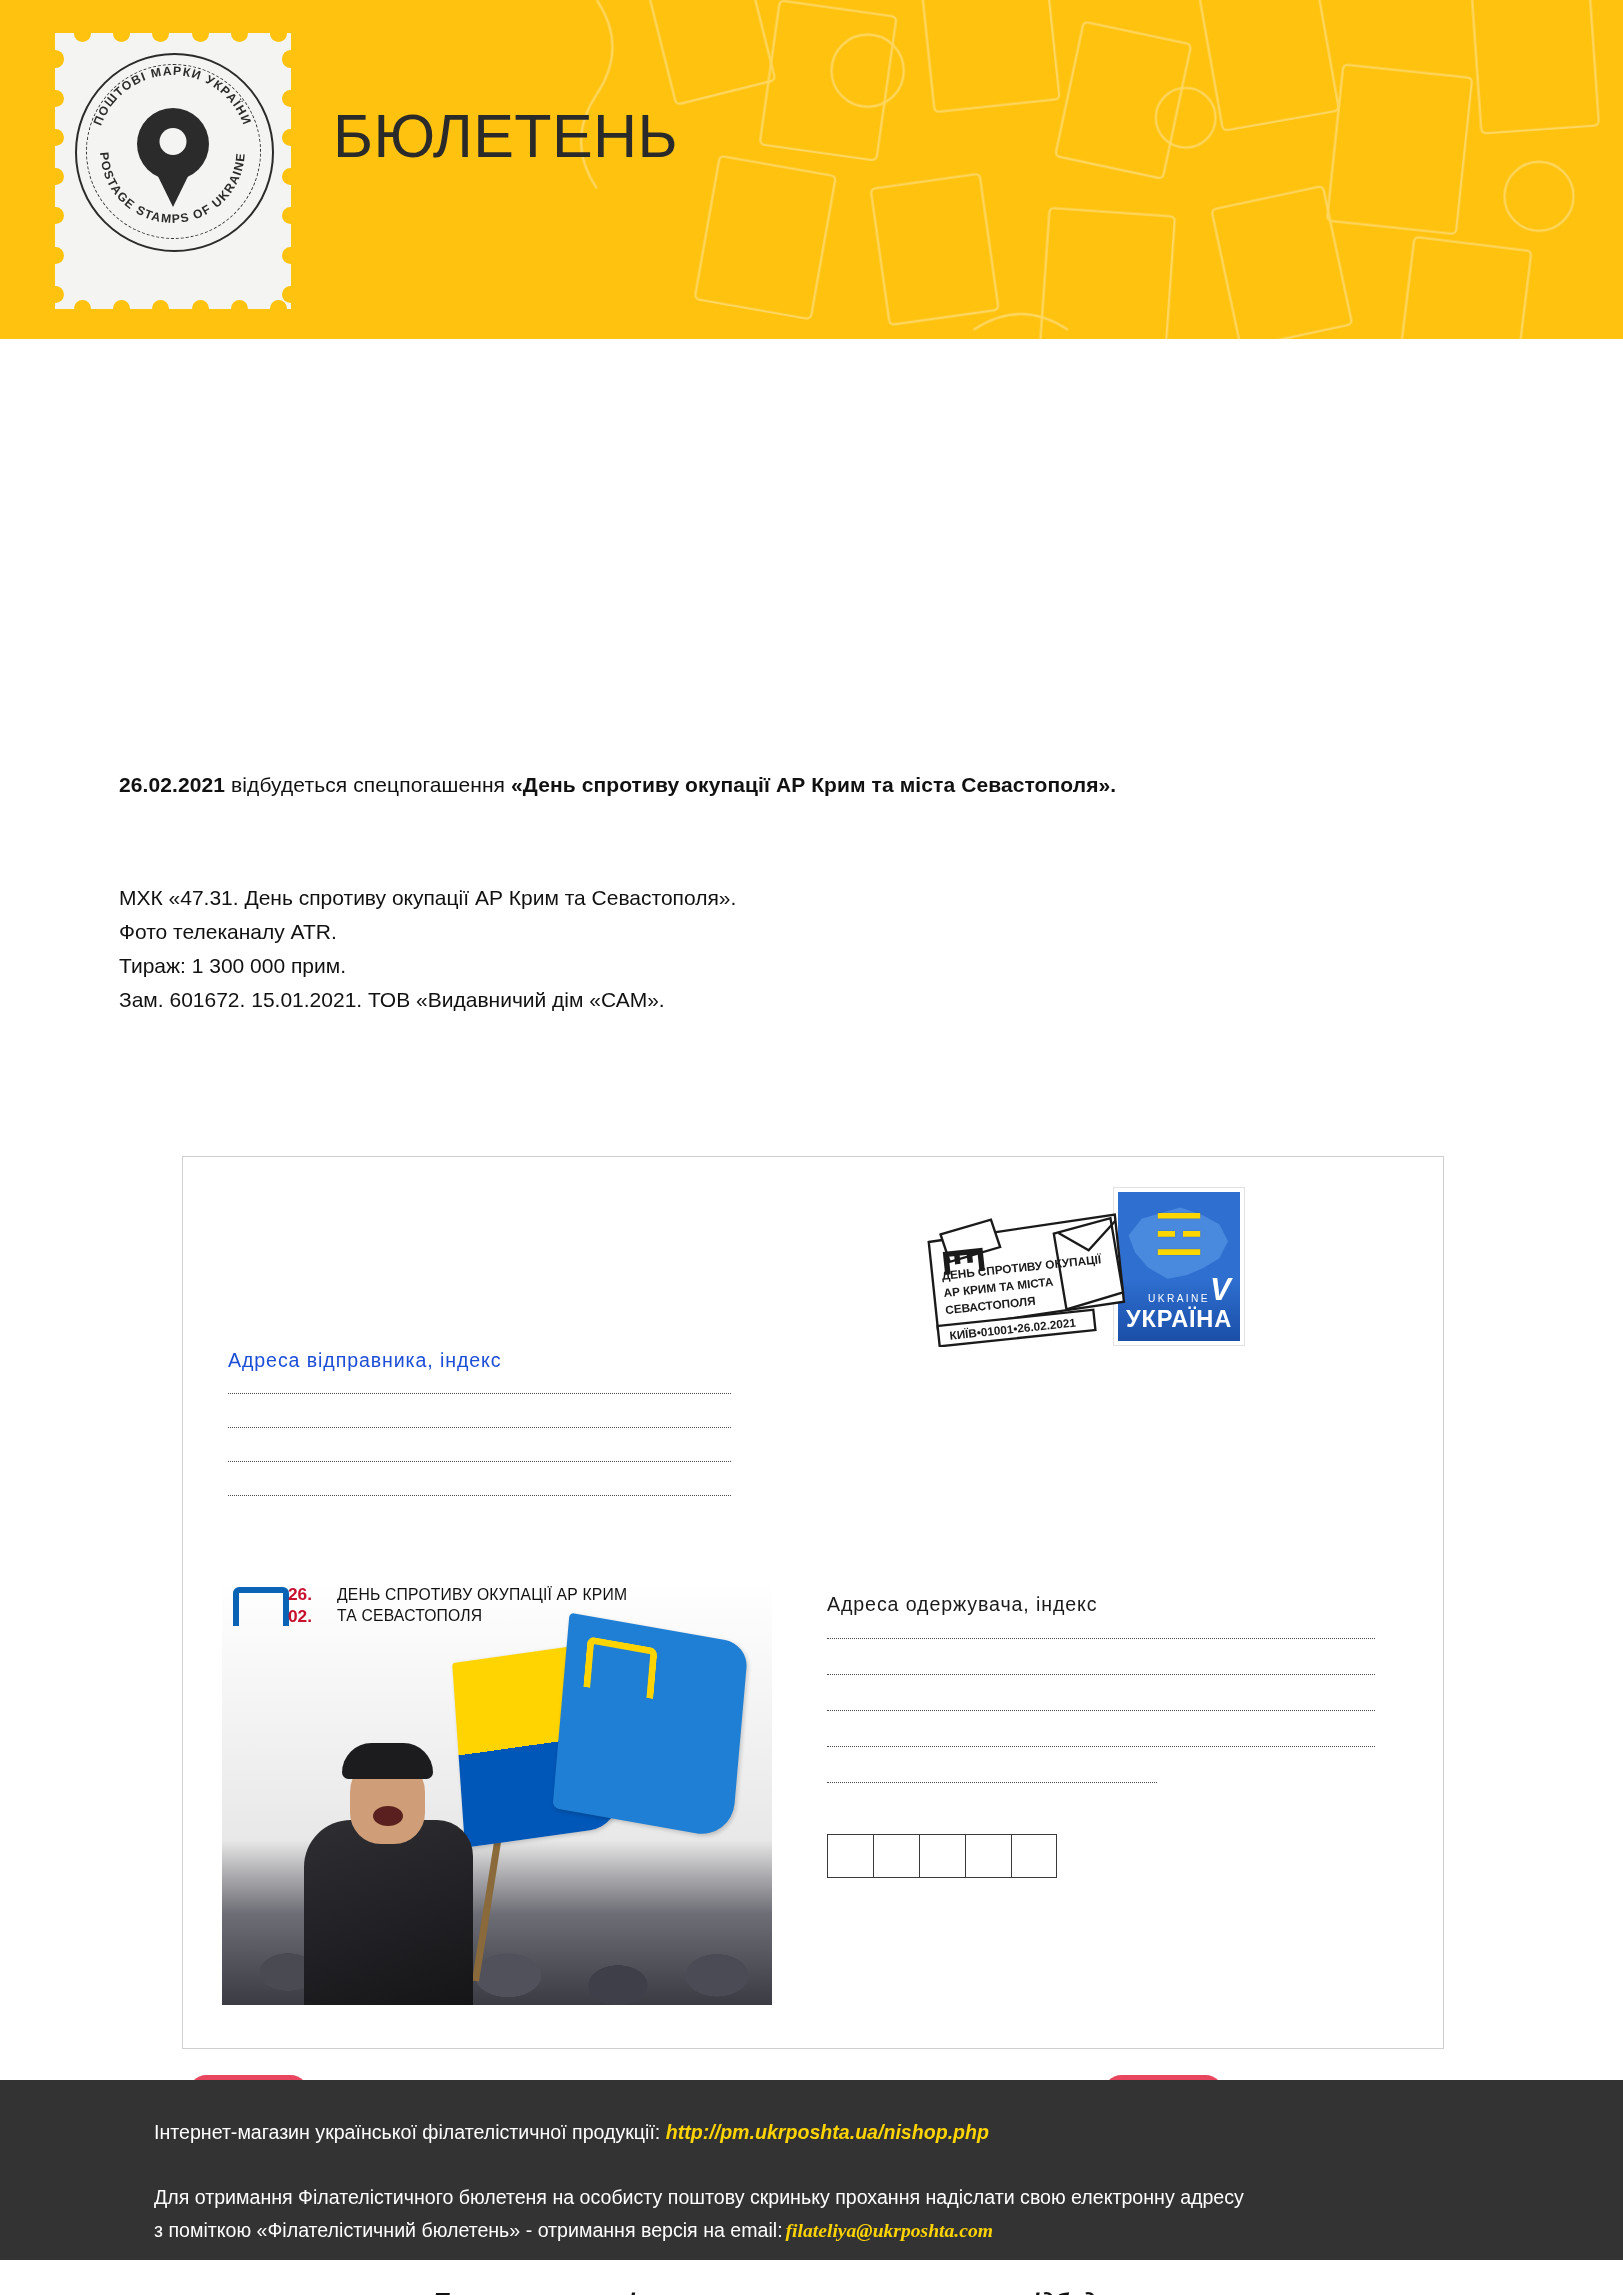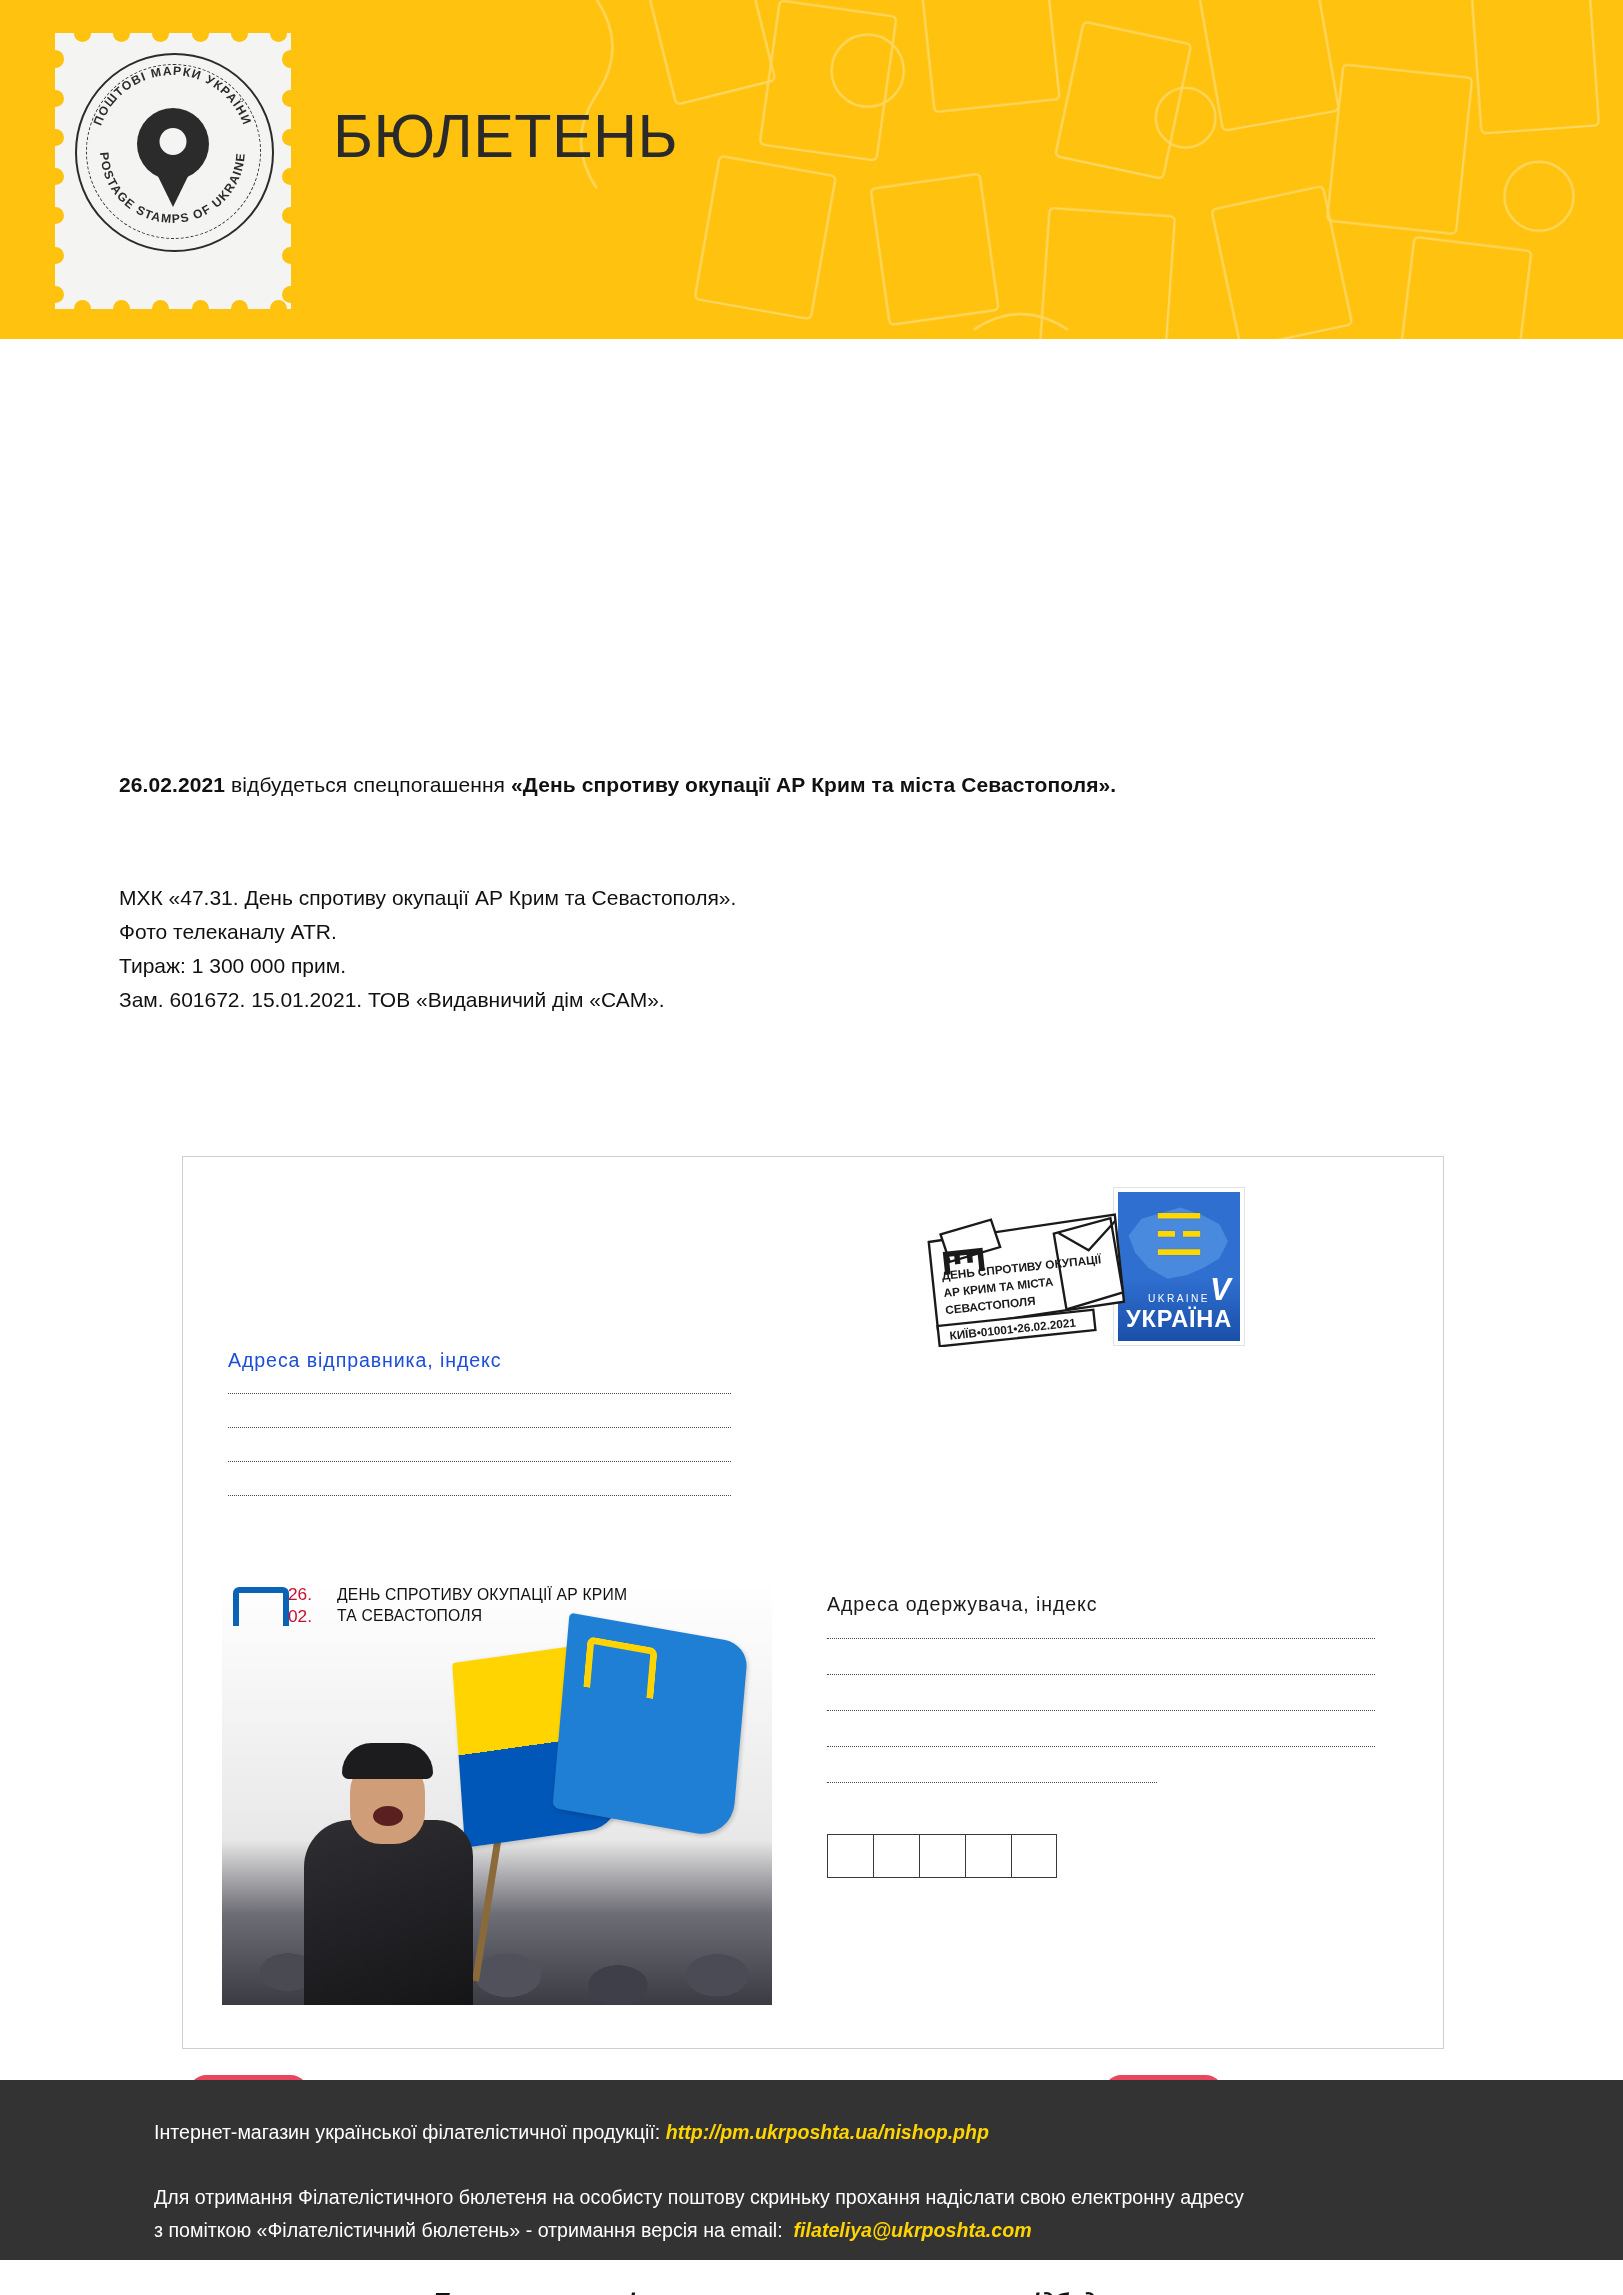--- a/index.html
+++ b/index.html
@@ -397,21 +397,21 @@
     border: 6.3px solid #ffd400;
     border-bottom: none;
     border-radius: 6.3px 6.3px 0 0;
   }
   .banner-tamga.blue { border-color:#0b63b5; }
   .banner-date {
     position: absolute;
     left: 66px;
     top: 3.1px;
     font-size: 17.3px;
-    font-weight: normal;
+    font-weight: bold;
     color: #c8102e;
     line-height: 1.25;
   }
   .banner-text {
     position: absolute;
     left: 101px;
     top: 3.1px;
     font-size: 15.7px;
     font-weight: normal;
     color: #111;
@@ -479,21 +479,22 @@
     left: 154px;
     top: 101px;
     font-size: 19.6px;
     line-height: 1.7;
   }
   .footer-line2 .mail {
     color: #ffd400;
     font-weight: bold;
     font-style: italic;
     text-decoration: none;
-    margin-left: 11px;
+    margin-left: 3px;
+    font-family: Liberation Serif, serif;
   }
 </style>
 </head>
 <body>
 
 <div class="header">
 
   <svg class="header-pattern" viewBox="0 0 2067 432" preserveAspectRatio="none">
     <g fill="none" stroke="#ffffff" stroke-width="3" opacity="0.75">
       <rect x="840" y="-40" width="130" height="160" rx="6" transform="rotate(-14 905 40)"></rect>

